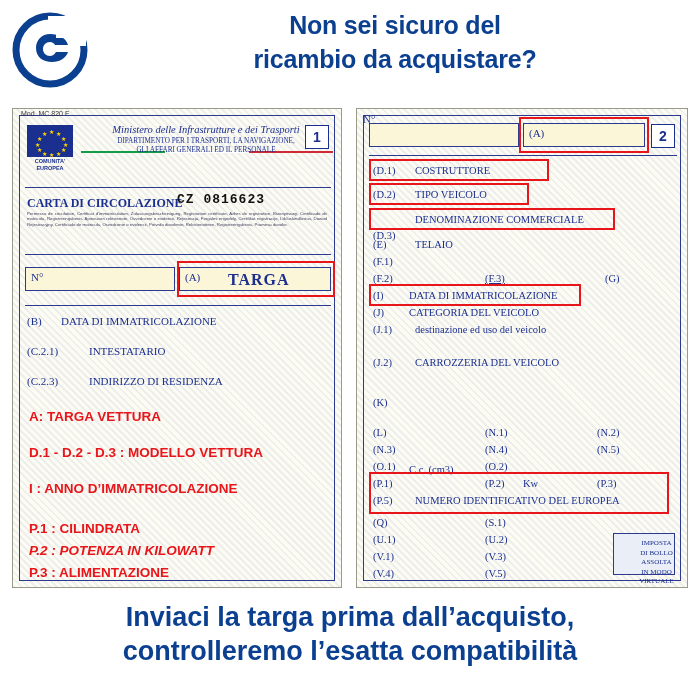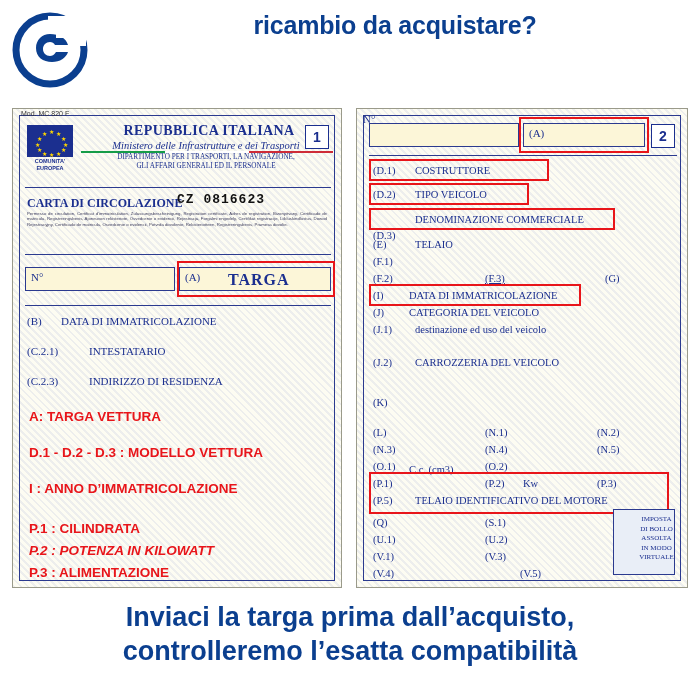--- a/index.html
+++ b/index.html
@@ -276,21 +276,21 @@
     font-size: 16px;
     font-weight: bold;
     letter-spacing: 1px;
   }
 
   .bollo {
     position: absolute;
     right: 12px;
     bottom: 12px;
     width: 62px;
-    height: 66px;
+    height: 42px;
     border: 1px solid #2b3a8f;
     background: #e9eef7;
     color: #1b2f8f;
     font-family: "Liberation Serif", serif;
     font-size: 7px;
     line-height: 9.5px;
     text-align: center;
     padding-top: 5px;
     box-sizing: border-box;
     padding-left: 25px;
@@ -342,20 +342,21 @@
     <div class="logo">
       <svg width="76" height="76" viewBox="0 0 76 76">
         <circle cx="38" cy="38" r="34" fill="none" stroke="#0b3f8f" stroke-width="7"></circle>
         <rect x="36" y="4" width="38" height="30" fill="#ffffff"></rect>
         <path d="M38 22 C30 22 24 28 24 36 C24 45 31 50 40 50 C48 50 54 46 56 40 L44 40 C42 43 40 44 38 44 C34 44 31 41 31 37 C31 33 34 30 38 30 C40 30 42 31 43 33 L56 33 C54 26 47 22 38 22 Z" fill="#0b3f8f"></path>
         <rect x="44" y="8" width="30" height="18" fill="#ffffff"></rect>
         <path d="M46 12 L72 12" stroke="#0b3f8f" stroke-width="0"></path>
       </svg>
     </div>
     <div class="headline">
+      <div>Non sei sicuro del</div>
       <div>ricambio da acquistare?</div>
     </div>
   </div>
 
   <div class="doc doc-left">
     <div class="inner-frame"></div>
     <div class="modcode">Mod. MC 820 F</div>
 
     <div class="lh">
 
@@ -378,21 +379,20 @@
           <div>COMUNITA'</div>
           <div>EUROPEA</div>
         </div>
       </div>
 
       <div class="flagline">
         <span style="background:#159c48;"></span><span style="background:#ffffff;"></span><span style="background:#ce2b37;"></span>
       </div>
 
       <div class="repub">
-        <div class="repub-title">REPUBBLICA ITALIANA</div>
         <div class="repub-sub1">Ministero delle Infrastrutture e dei Trasporti</div>
         <div class="repub-sub2">
           <div>DIPARTIMENTO PER I TRASPORTI, LA NAVIGAZIONE,</div>
           <div>GLI AFFARI GENERALI ED IL PERSONALE</div>
         </div>
       </div>
 
       <div class="page-num-box">1</div>
     </div>
 
@@ -496,34 +496,34 @@
     <div class="field-r" style="left:16px; top:352px;">(O.1)</div>
     <div class="field-r" style="left:128px; top:352px;">(O.2)</div>
 
     <div class="field-r" style="left:16px; top:369px;">(P.1)</div>
     <div class="field-r" style="left:52px; top:355px;">C.c. (cm3)</div>
     <div class="field-r" style="left:128px; top:369px;">(P.2)</div>
     <div class="field-r" style="left:166px; top:369px;">Kw</div>
     <div class="field-r" style="left:240px; top:369px;">(P.3)</div>
 
     <div class="field-r" style="left:16px; top:386px;">(P.5)</div>
-    <div class="field-r" style="left:58px; top:386px;">TELAIO IDENTIFICATIVO DEL MOTORE</div>
+    <div class="field-r" style="left:58px; top:386px;">NUMERO IDENTIFICATIVO DEL EUROPEA</div>
     <div class="redbox" style="left:12px; top:363px; width:300px; height:42px;"></div>
 
     <div class="field-r" style="left:16px; top:408px;">(Q)</div>
     <div class="field-r" style="left:128px; top:408px;">(S.1)</div>
 
     <div class="field-r" style="left:16px; top:425px;">(U.1)</div>
     <div class="field-r" style="left:128px; top:425px;">(U.2)</div>
 
     <div class="field-r" style="left:16px; top:442px;">(V.1)</div>
     <div class="field-r" style="left:128px; top:442px;">(V.3)</div>
 
     <div class="field-r" style="left:16px; top:459px;">(V.4)</div>
-    <div class="field-r" style="left:128px; top:459px;margin-left:35px;">(V.5)</div>
+    <div class="field-r" style="left:128px; top:459px;">(V.5)</div>
 
     <div class="field-r" style="left:16px; top:476px;">(V.6)</div>
     <div class="field-r" style="left:128px; top:476px;">(V.7)</div>
 
     <div class="bollo">
       <div>IMPOSTA</div>
       <div>DI BOLLO</div>
       <div>ASSOLTA</div>
       <div>IN MODO</div>
       <div>VIRTUALE</div>

